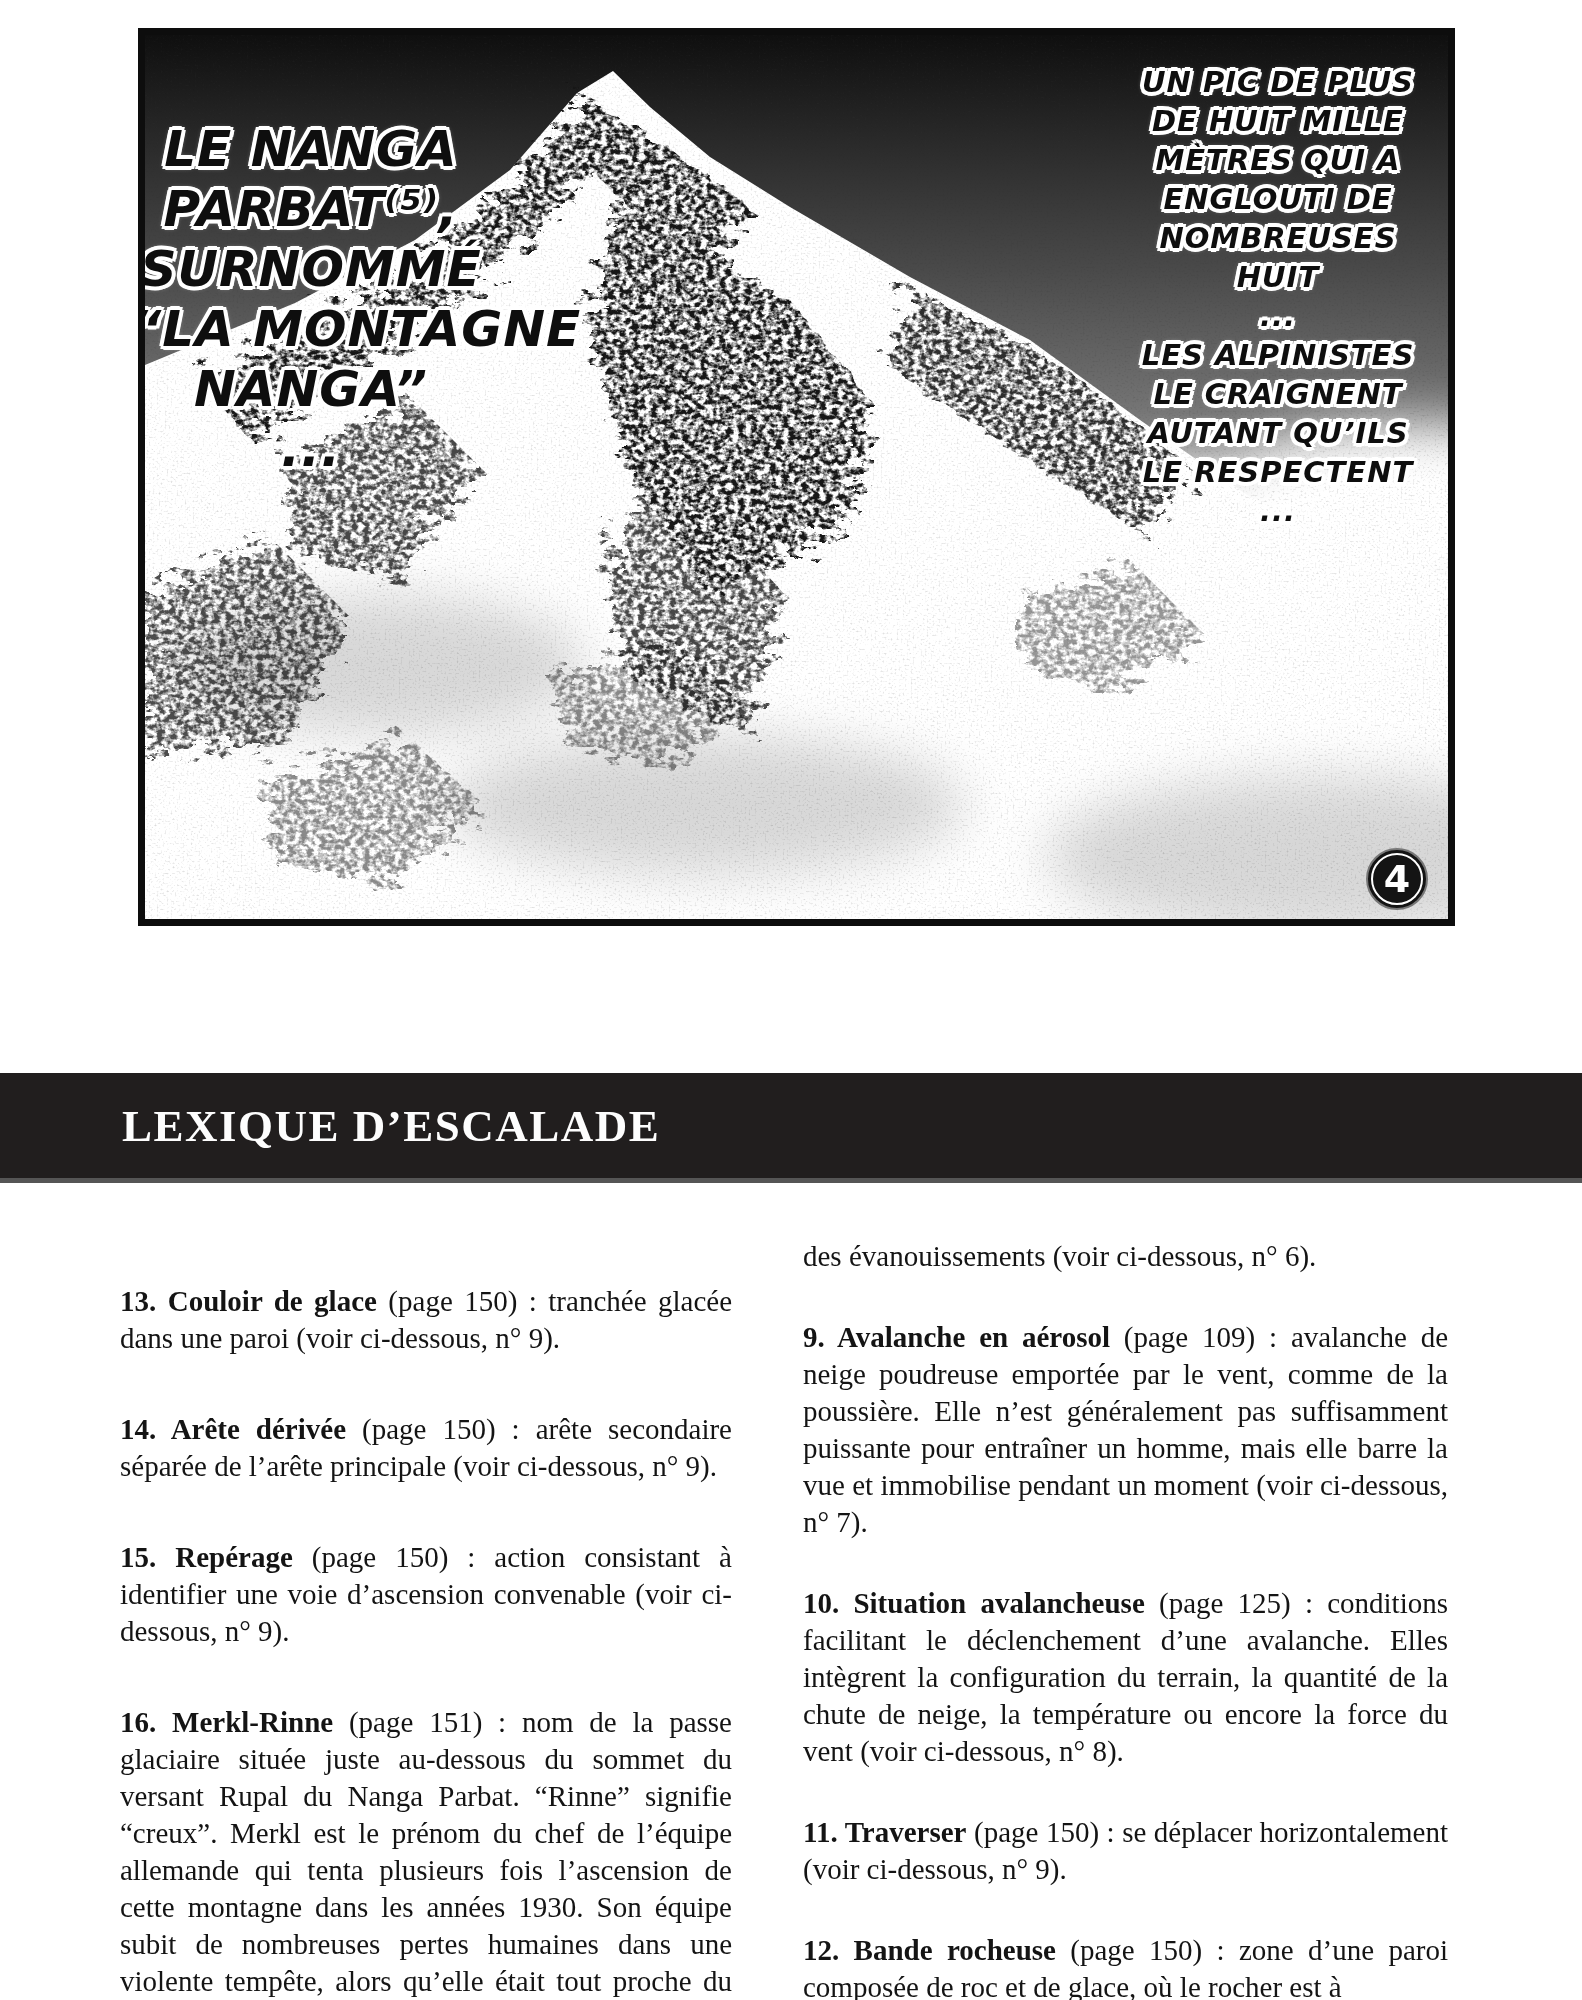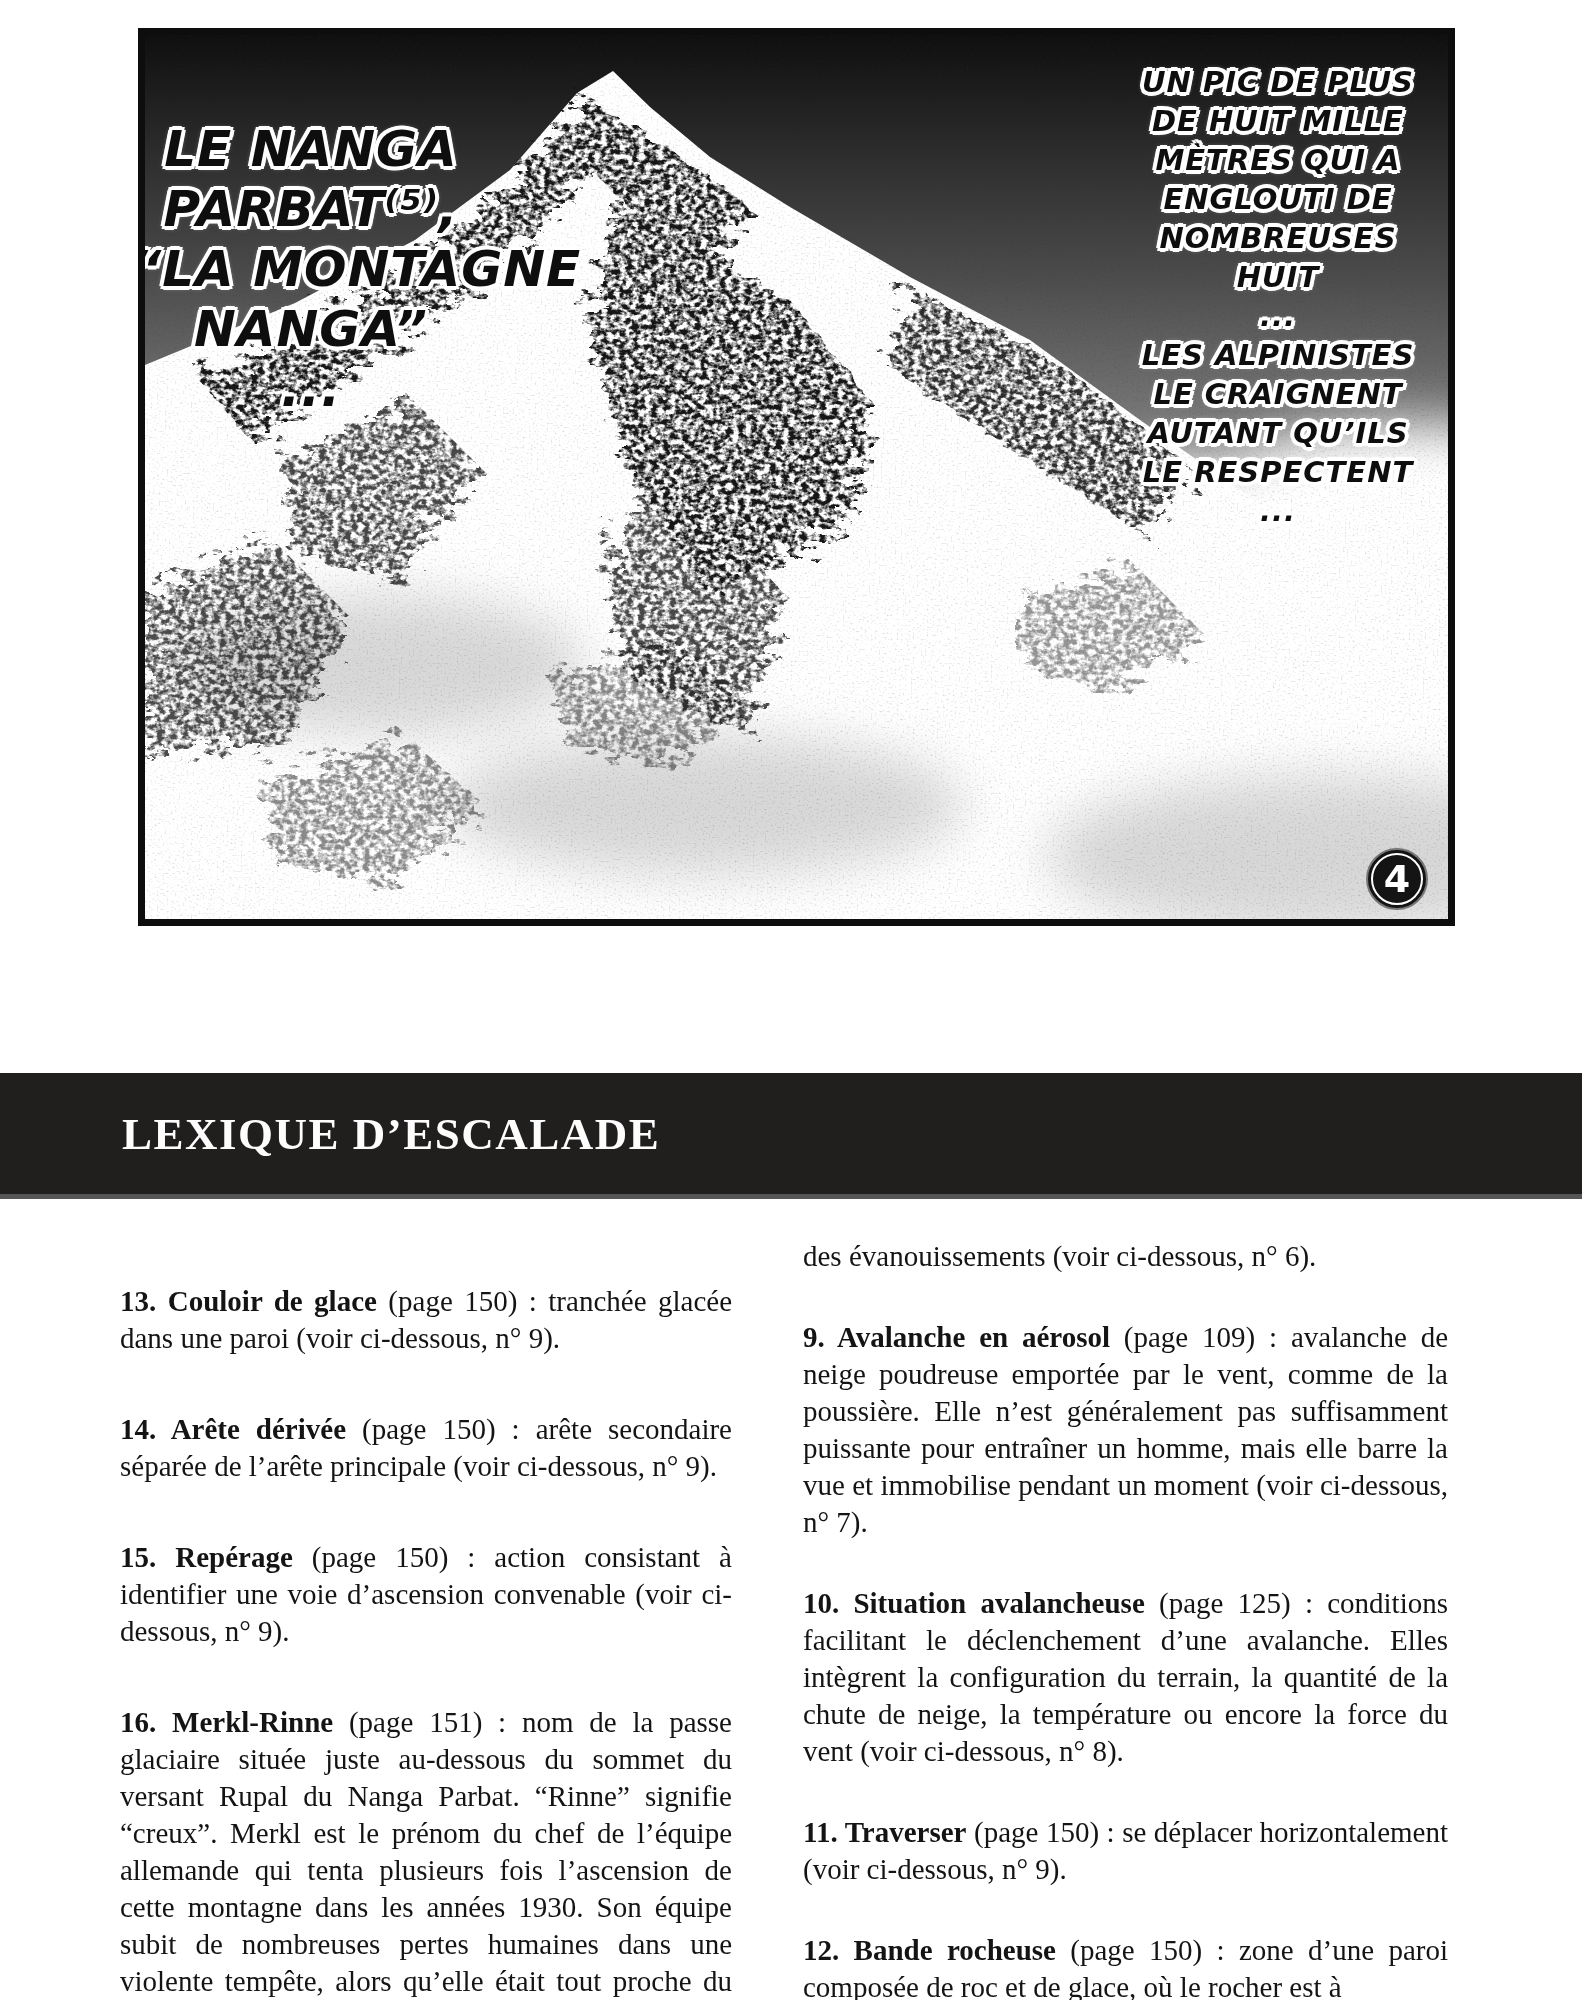--- a/index.html
+++ b/index.html
@@ -35,21 +35,21 @@
   }
   .page-badge::before{
     content:"";position:absolute;inset:3px;border:2px solid #fff;border-radius:50%;
   }
   .page-badge span{
     color:#fff;font:bold 38px/1 "DejaVu Sans",sans-serif;position:relative;
   }
 
   
   .lexicon-bar{
-    position:absolute;left:0;top:1073px;width:1582px;height:126px;
+    position:absolute;left:0;top:1073px;width:1582px;height:110px;
     background:#211e1e;border-bottom:5px solid #555;box-sizing:border-box;
     display:flex;align-items:center;
   }
   .lexicon-bar h1{
     margin:0 0 0 122px;color:#fdfdfd;
     font-family:"Liberation Serif",serif;font-weight:bold;font-size:45px;
     letter-spacing:1.5px;
   }
 
   
@@ -130,20 +130,21 @@
       <path d="M880,560 L990,530 L1060,600 L960,660 L880,630 Z" opacity="0.45"></path>
       <path d="M120,750 L260,700 L340,770 L240,850 L130,830 Z" opacity="0.5"></path>
     </g>
 
     <rect x="0" y="0" width="1303" height="884" fill="#3a3a3a" filter="url(#grain)" opacity="0.45"></rect>
   </svg>
 
   <div class="balloon balloon-left">
     <div class="bline">LE NANGA</div>
     <div class="bline">PARBAT⁽⁵⁾,</div>
+    <div class="bline">SURNOMMÉ</div>
     <div class="bline">“LA MONTAGNE</div>
     <div class="bline">NANGA”</div>
     <div class="bline">...</div>
   </div>
 
   <div class="balloon balloon-right">
     <div class="bline">UN PIC DE PLUS</div>
     <div class="bline">DE HUIT MILLE</div>
     <div class="bline">MÈTRES QUI A</div>
     <div class="bline">ENGLOUTI DE</div>

